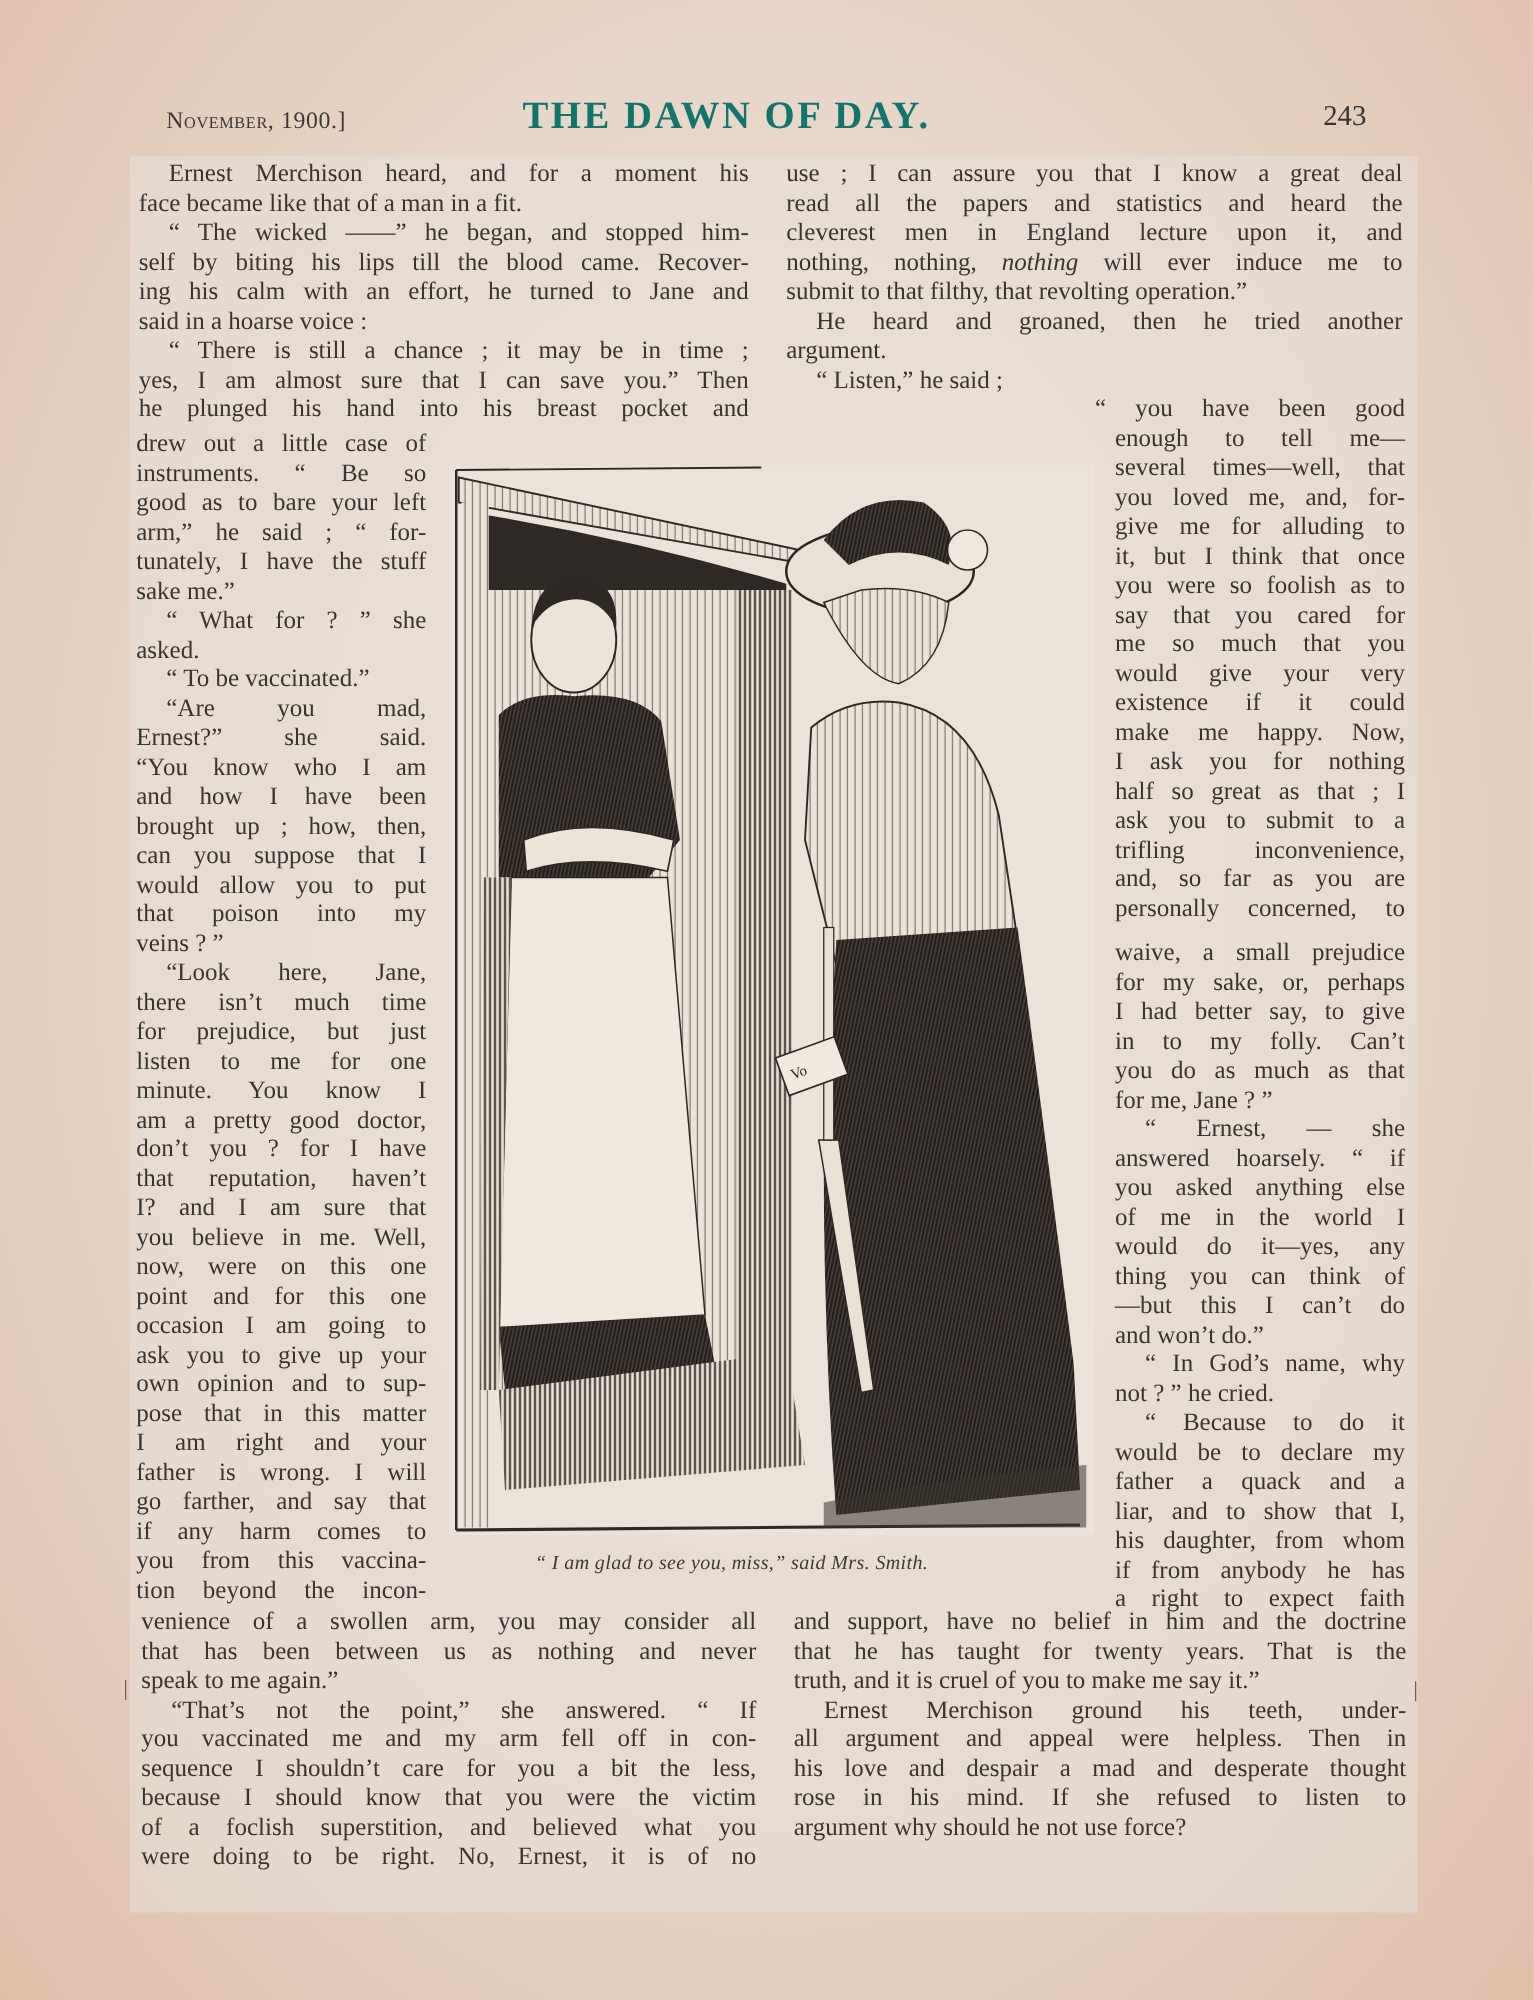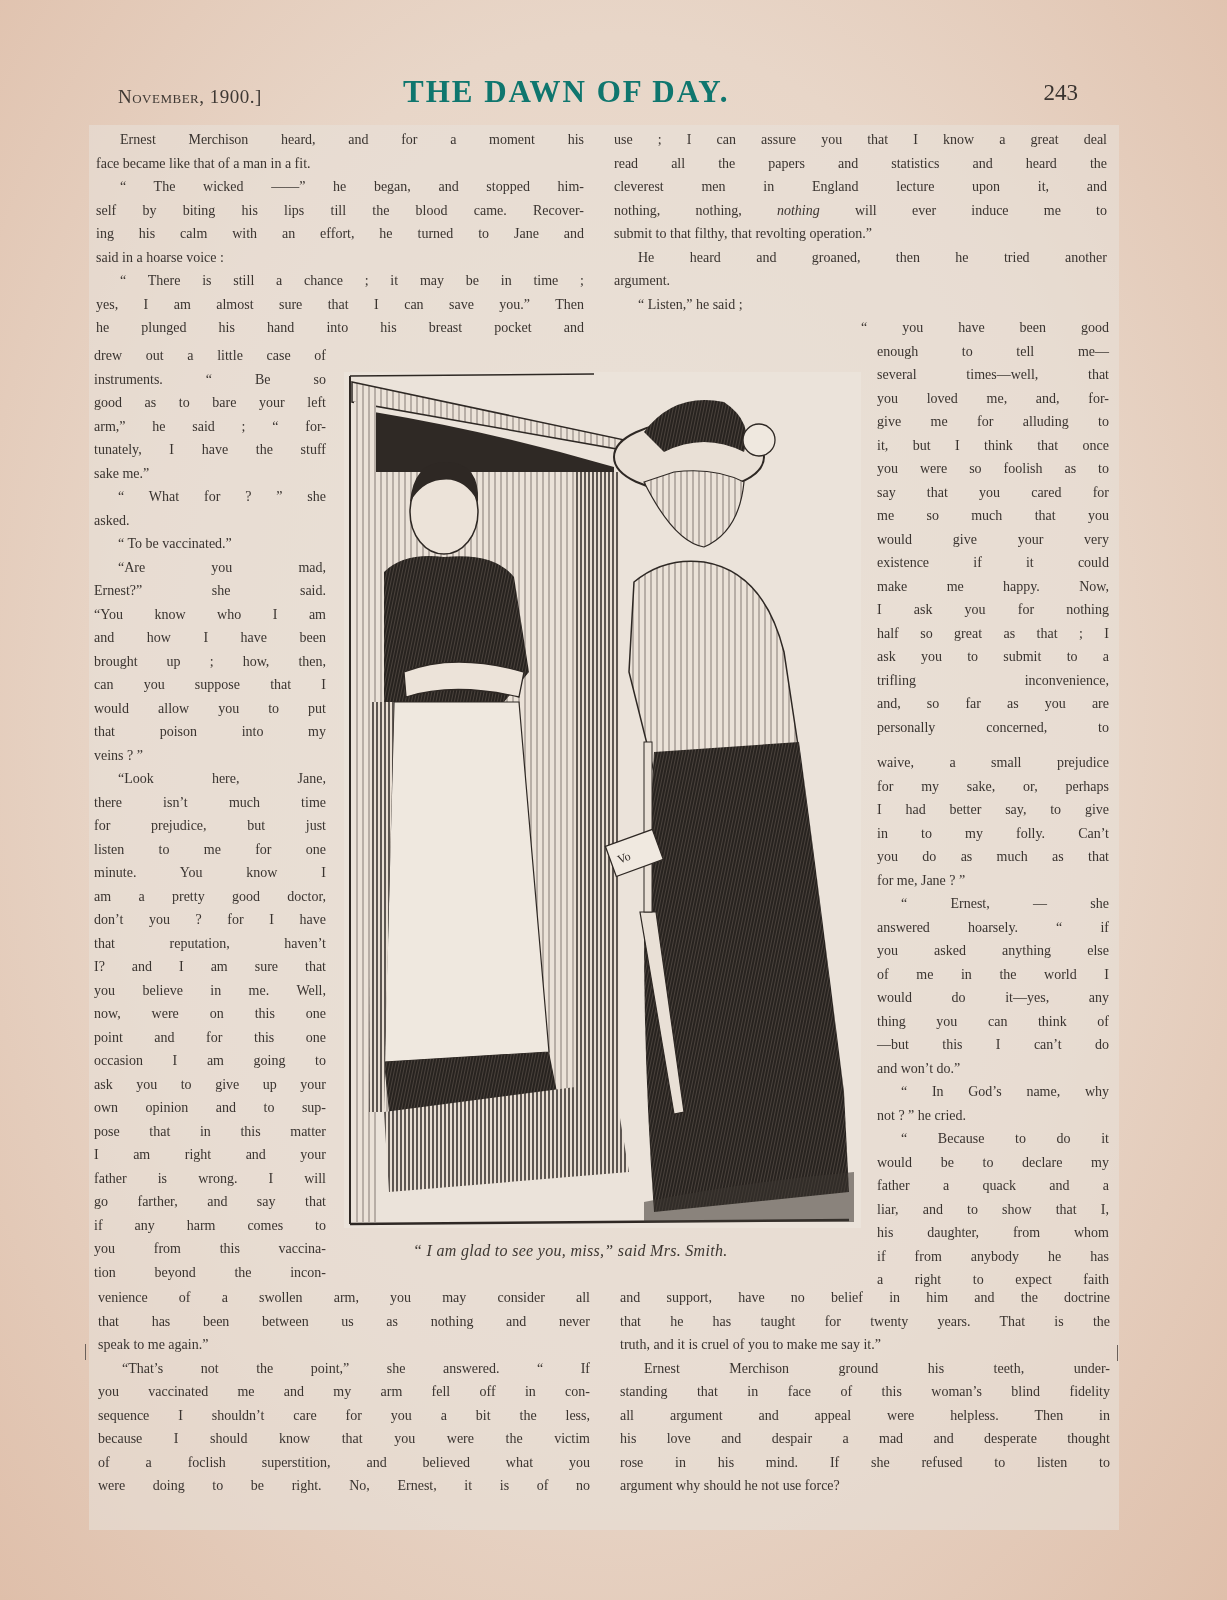--- a/index.html
+++ b/index.html
@@ -4,21 +4,21 @@
 <style>
   html, body { margin:0; padding:0; }
   body {
     width:1227px; height:1600px; overflow:hidden;
     background: radial-gradient(ellipse at 50% 45%, #ece0d4 0%, #e8d6c8 55%, #dfbfaa 100%);
     font-family: "Liberation Serif", "DejaVu Serif", serif;
     color:#3a3430;
     position:relative;
   }
   .page {
-    position:absolute; left:1px; top:0; width:1093px; height:1600px;
+    position:absolute; left:16px; top:0; width:1093px; height:1600px;
   }
   .text-area-bg {
     position:absolute; left:88px; top:125px; width:1030px; height:1405px;
     background: rgba(232,226,218,0.55);
   }
   
   .header {
     position:absolute; top:74px; left:117px; width:980px; height:40px;
   }
   .hdr-date {
@@ -27,21 +27,21 @@
   }
   .hdr-title {
     position:absolute; left:285px; top:0; font-size:31px; font-weight:bold;
     letter-spacing:2px; font-family:"Liberation Serif", serif; color:#0f766e;
   }
   .hdr-page {
     position:absolute; right:20px; top:6px; font-size:23px; color:#3a3430;
   }
   
   .tb {
-    position:absolute; font-size:14px; line-height:23.5px; text-align:justify;
+    position:absolute; font-size:20px; line-height:23.5px; text-align:justify;
     color:#3a3430;
   }
   .tb .ln { display:block; text-align:justify; text-align-last:justify; white-space:nowrap; }
   .tb .ln.last { text-align-last:left; }
   .tb .ln.ind { padding-left:24px; }
   em { font-style:italic; }
 
   
   .illus {
     position:absolute; left:343px; top:372px; width:517px; height:856px;
@@ -187,21 +187,20 @@
     <span class="ln" style="padding-left:16px;">his daughter, from whom</span>
     <span class="ln" style="padding-left:16px;">if from anybody he has</span>
     <span class="ln" style="padding-left:16px;">a right to expect faith</span>
   </div>
 
   <div class="tb" style="left:619px; top:1286px; width:490px;">
     <span class="ln">and support, have no belief in him and the doctrine</span>
     <span class="ln">that he has taught for twenty years.  That is the</span>
     <span class="ln last">truth, and it is cruel of you to make me say it.”</span>
     <span class="ln ind">Ernest Merchison ground his teeth, under-</span>
-    <span class="ln">standing that in face of this woman’s blind fidelity</span>
     <span class="ln">all argument and appeal were helpless.  Then in</span>
     <span class="ln">his love and despair a mad and desperate thought</span>
     <span class="ln">rose in his mind.  If she refused to listen to</span>
     <span class="ln last">argument why should he not use force?</span>
   </div>
 
   <div class="illus">
     <svg viewBox="0 0 517 856" xmlns="http://www.w3.org/2000/svg">
       <defs>
         <pattern id="hatchV" width="4" height="8" patternUnits="userSpaceOnUse">

